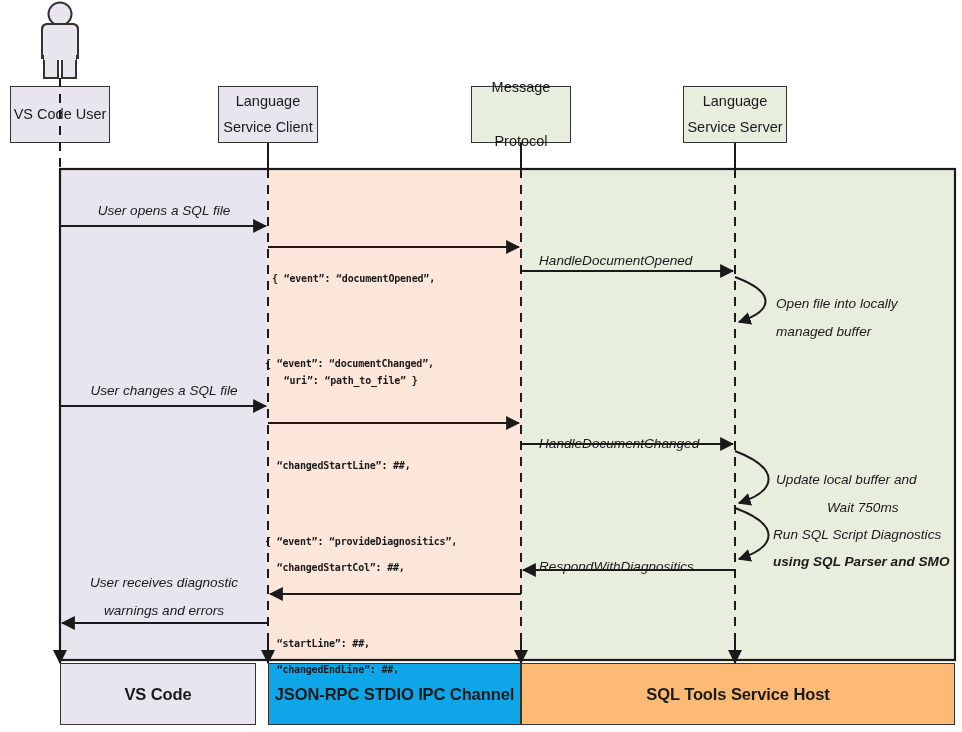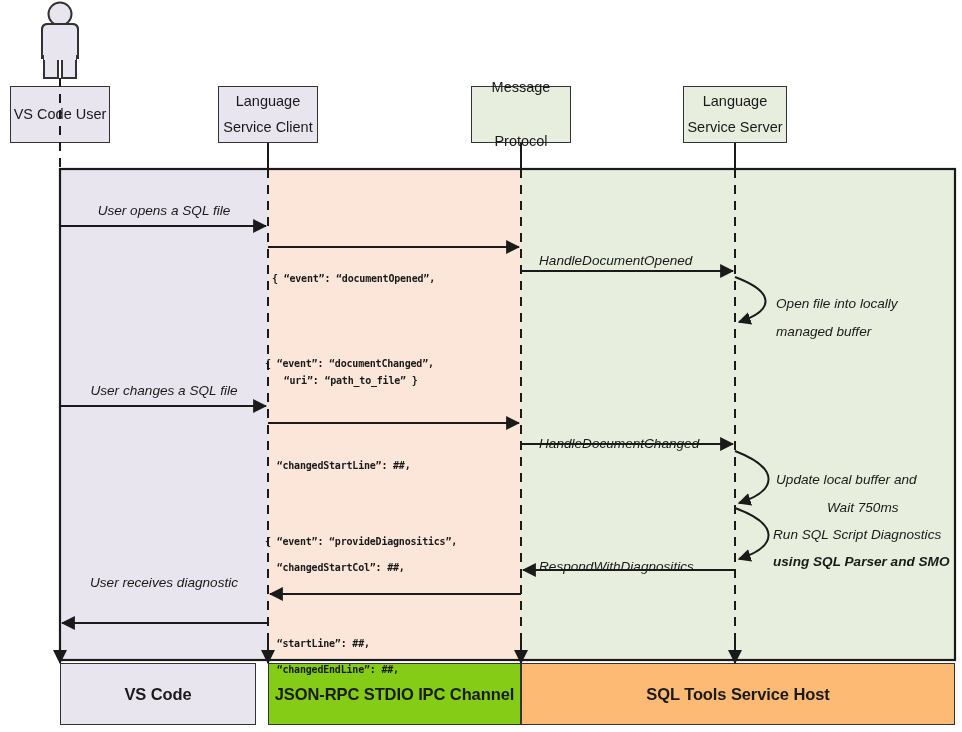--- a/index.html
+++ b/index.html
@@ -38,21 +38,21 @@
 
 <div id="stage">
 
   <div class="band" style="left:60px;top:169px;width:208px;height:491px;background:#e8e5ee;"></div>
   <div class="band" style="left:268px;top:169px;width:253px;height:491px;background:#fbe6d9;"></div>
   <div class="band" style="left:521px;top:169px;width:434px;height:491px;background:#e7eedd;"></div>
 
   <div class="footbox" style="left:60px;top:663px;width:196px;height:62px;background:#e8e5ee;">
     <span>VS Code</span>
   </div>
-  <div class="footbox" style="left:268px;top:663px;width:253px;height:62px;background:#84cc16;">
+  <div class="footbox" style="left:268px;top:663px;width:253px;height:62px;background:#0ea5e9;">
     <span>JSON-RPC STDIO IPC Channel</span>
   </div>
   <div class="footbox" style="left:521px;top:663px;width:434px;height:62px;background:#fdba74;">
     <span>SQL Tools Service Host</span>
   </div>
 
   <div class="hdrbox" style="left:10px;top:86px;width:100px;height:57px;background:#e8e5ee;">
     <span>VS Code User</span>
   </div>
 
@@ -74,20 +74,23 @@
   <div class="msglabel" style="left:62px;top:196px;width:204px;">
     <span>User opens a SQL file</span>
   </div>
 
   <div class="msglabel" style="left:62px;top:376px;width:204px;">
     <span>User changes a SQL file</span>
   </div>
 
   <div class="msglabel" style="left:62px;top:568px;width:204px;">
     <span>User receives diagnostic</span>
+  </div>
+  <div class="msglabel" style="left:62px;top:596px;width:204px;">
+    <span>warnings and errors</span>
   </div>
 
   <div class="annot" style="left:539px;top:246px;">
     <span>HandleDocumentOpened</span>
   </div>
 
   <div class="annot" style="left:539px;top:429px;">
     <span>HandleDocumentChanged</span>
   </div>
 

